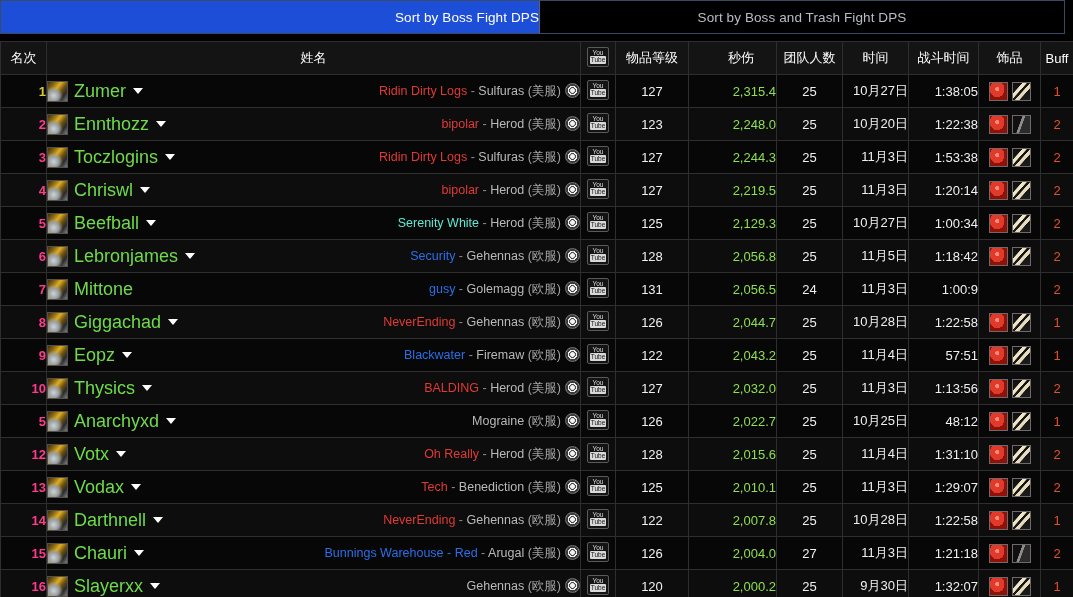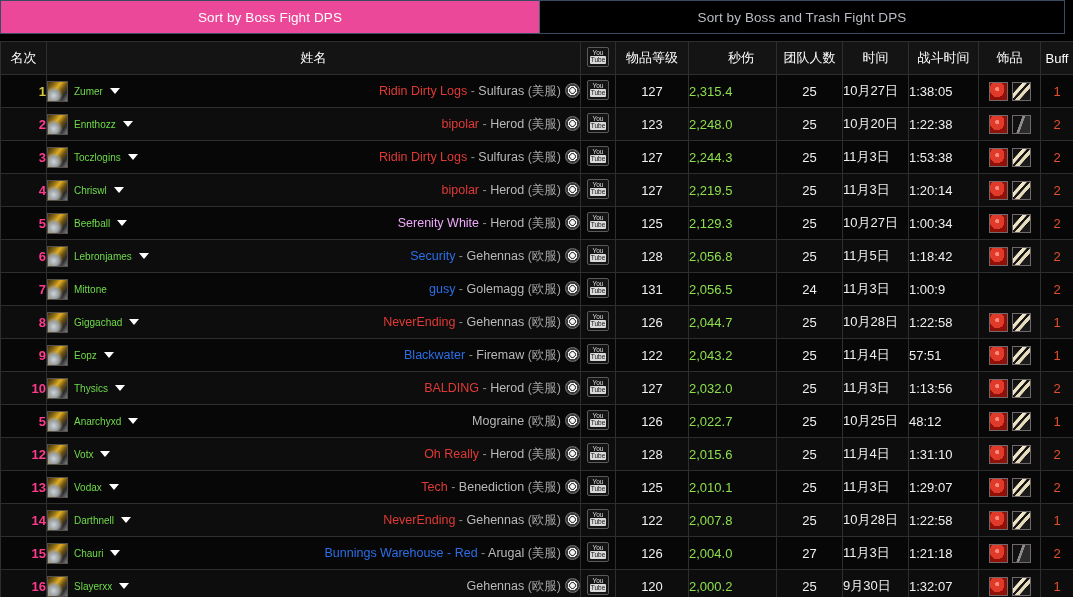--- a/index.html
+++ b/index.html
@@ -24,23 +24,24 @@
     align-items: center;
     justify-content: center;
     font-size: 13.5px;
     letter-spacing: .1px;
     border: 1px solid #3b4a63;
     margin: 0 0 0 0;
     cursor: pointer;
   }
   .tab.active {
     width: 540px;
-    background: #ec4899;
+    background: #1d4ed8;
     color: #ffffff;
     border-right: 1px solid #55607a;
+    justify-content: flex-end;
   }
   .tab.inactive {
     width: 525px;
     background: #000000;
     color: #b9bcc4;
     border-left: none;
   }
   .tabgap { height: 7px; background: #000000; width: 1073px; }
 
   
@@ -99,21 +100,21 @@
     width: 21px; height: 21px;
     flex: 0 0 21px;
     border: 1px solid #55504a;
     background:
       radial-gradient(circle at 30% 72%, #cfd3d6 0%, #9aa0a4 26%, rgba(0,0,0,0) 48%),
       linear-gradient(128deg, #3a2c10 0%, #8a6a14 22%, #e0ac22 40%, #6b5212 60%, #2a2a2c 78%, #7d8285 100%);
     image-rendering: pixelated;
   }
   .pname {
     color: #6fdb4a;
-    font-size: 10px;
+    font-size: 18px;
     white-space: nowrap;
   }
   .caret {
     width: 0; height: 0;
     border-left: 5px solid transparent;
     border-right: 5px solid transparent;
     border-top: 6px solid #ffffff;
     margin-left: 1px;
     flex: 0 0 auto;
     cursor: pointer;
@@ -157,25 +158,25 @@
     font-family: "Liberation Sans", sans-serif;
   }
   .ytbtn i.t { top: 1px; }
   .ytbtn i.b { bottom: 2px; background: #d9d9d9; color: #141414; border-radius: 1px; }
 
   td.c-ilvl, td.c-raid {
     text-align: center; padding-right: 12px;
     color: #f0f0f0; font-size: 13.5px;
   }
   td.c-dps {
-    text-align: left; padding-right: 13px;
+    text-align: right; padding-right: 13px;
     color: #8ee04e; font-size: 13.5px;
   }
   td.c-date, td.c-ft {
-    text-align: left; color: #f0f0f0; font-size: 13px; margin-left: 35px;
+    text-align: right; color: #f0f0f0; font-size: 13px; margin-left: 35px;
   }
   td.c-trk { text-align: center; }
   .trk {
     display: inline-block;
     width: 19px; height: 19px;
     border: 1px solid #70686a;
     margin: 0 2px;
     vertical-align: middle;
     cursor: pointer;
   }
@@ -341,21 +342,21 @@
           <td class="c-buff">2</td>
         </tr>
         <tr class="">
           <td class="c-rank">5</td>
           <td class="c-name">
             <div class="namewrap">
               <span class="avatar"></span>
               <span class="pname">Beefball</span>
               <span class="caret"></span>
               <span class="spacer"></span>
-              <span class="guild"><span class="gname" style="color:#f0abfc">Serenity White</span><span class="gsep"> - </span><span class="realm">Herod</span> <span class="region">(美服)</span><span class="armory"></span></span>
+              <span class="guild"><span class="gname" style="color:#5eead4">Serenity White</span><span class="gsep"> - </span><span class="realm">Herod</span> <span class="region">(美服)</span><span class="armory"></span></span>
             </div>
           </td>
           <td class="c-yt"><span class="ytbtn"><i class="t">You</i><i class="b">Tube</i></span></td>
           <td class="c-ilvl">125</td>
           <td class="c-dps">2,129.3</td>
           <td class="c-raid">25</td>
           <td class="c-date">10月27日</td>
           <td class="c-ft">1:00:34</td>
           <td class="c-trk"><span class="trk red"></span><span class="trk bone"></span></td>
           <td class="c-buff">2</td>

